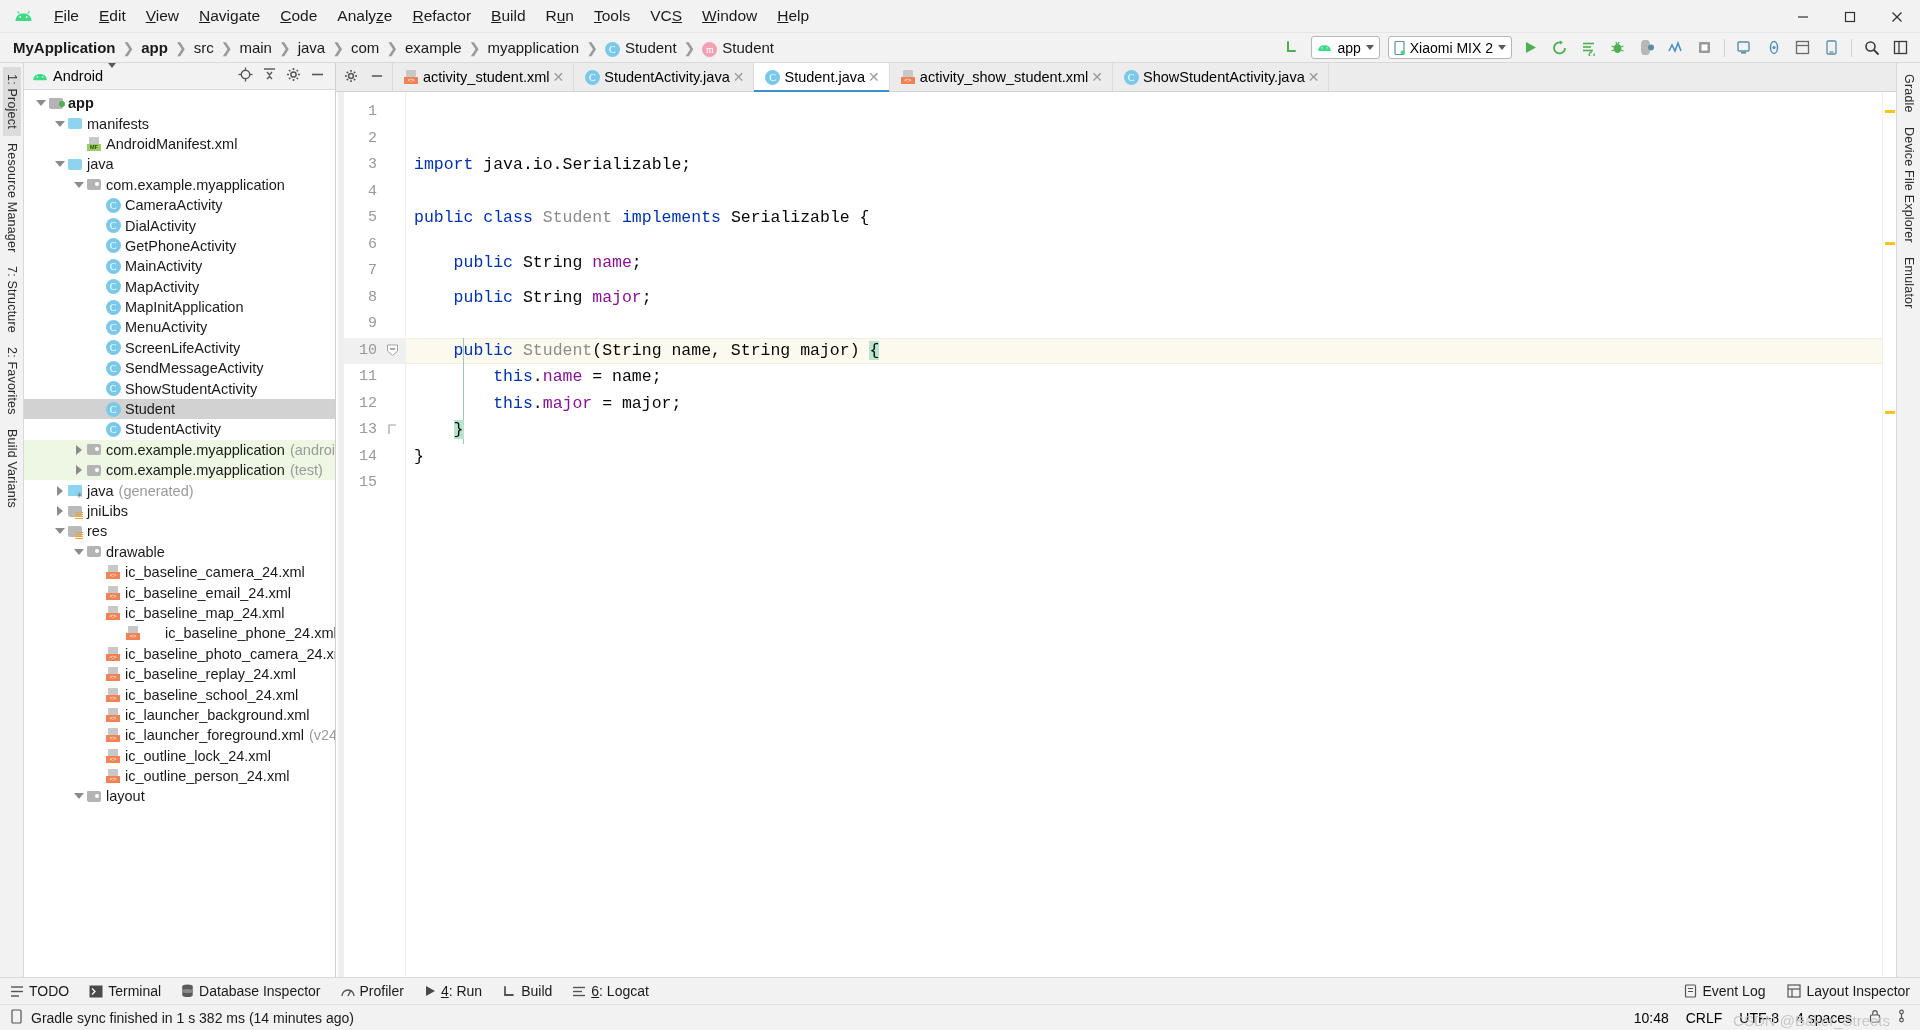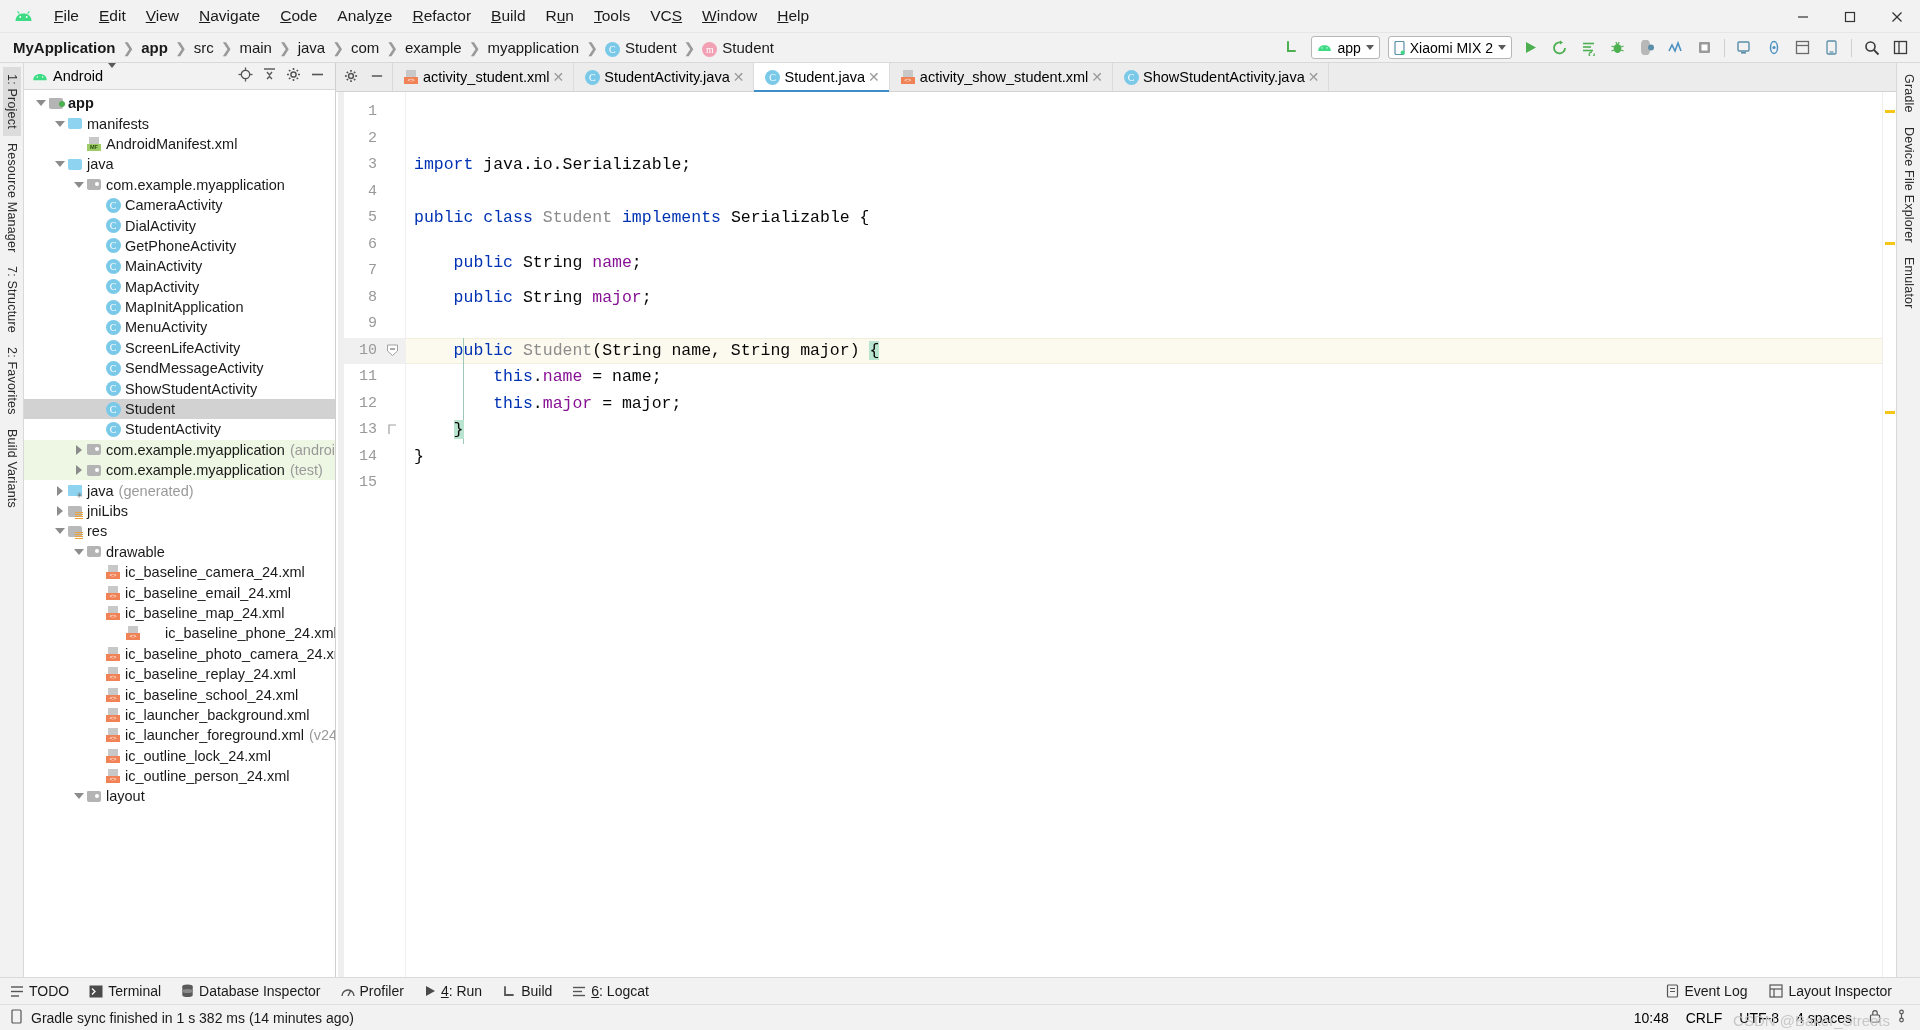--- a/index.html
+++ b/index.html
@@ -165,21 +165,21 @@
   }
   .stripe .mark { position: absolute; right: 1px; width: 10px; height: 3px; }
 
   
   .toolwin-bar {
     height: 27px; background: #f2f2f2; border-top: 1px solid #d9d9d9;
     display: flex; align-items: center; padding: 0 10px; gap: 20px; flex: 0 0 27px; position: relative;
   }
   .tw-item { display: flex; align-items: center; gap: 5px; font-size: 14px; color: #1a1a1a; white-space: nowrap; }
   .tw-item u { text-decoration: underline; }
-  .tw-right { position: absolute; right: 28px; display: flex; align-items: center; gap: 22px; }
+  .tw-right { position: absolute; right: 10px; display: flex; align-items: center; gap: 22px; }
   .statusbar {
     height: 26px; background: #f2f2f2; border-top: 1px solid #e0e0e0;
     display: flex; align-items: center; padding: 0 10px; flex: 0 0 26px; position: relative; gap: 8px;
   }
   .status-msg { font-size: 14px; color: #1a1a1a; }
   .status-right { position: absolute; right: 8px; display: flex; align-items: center; gap: 17px; font-size: 14px; }
   .watermark {
     position: absolute; right: 30px; bottom: 1px; font-size: 15px; color: #c8c8c8;
     font-family: "Liberation Sans", sans-serif; pointer-events: none;
   }

